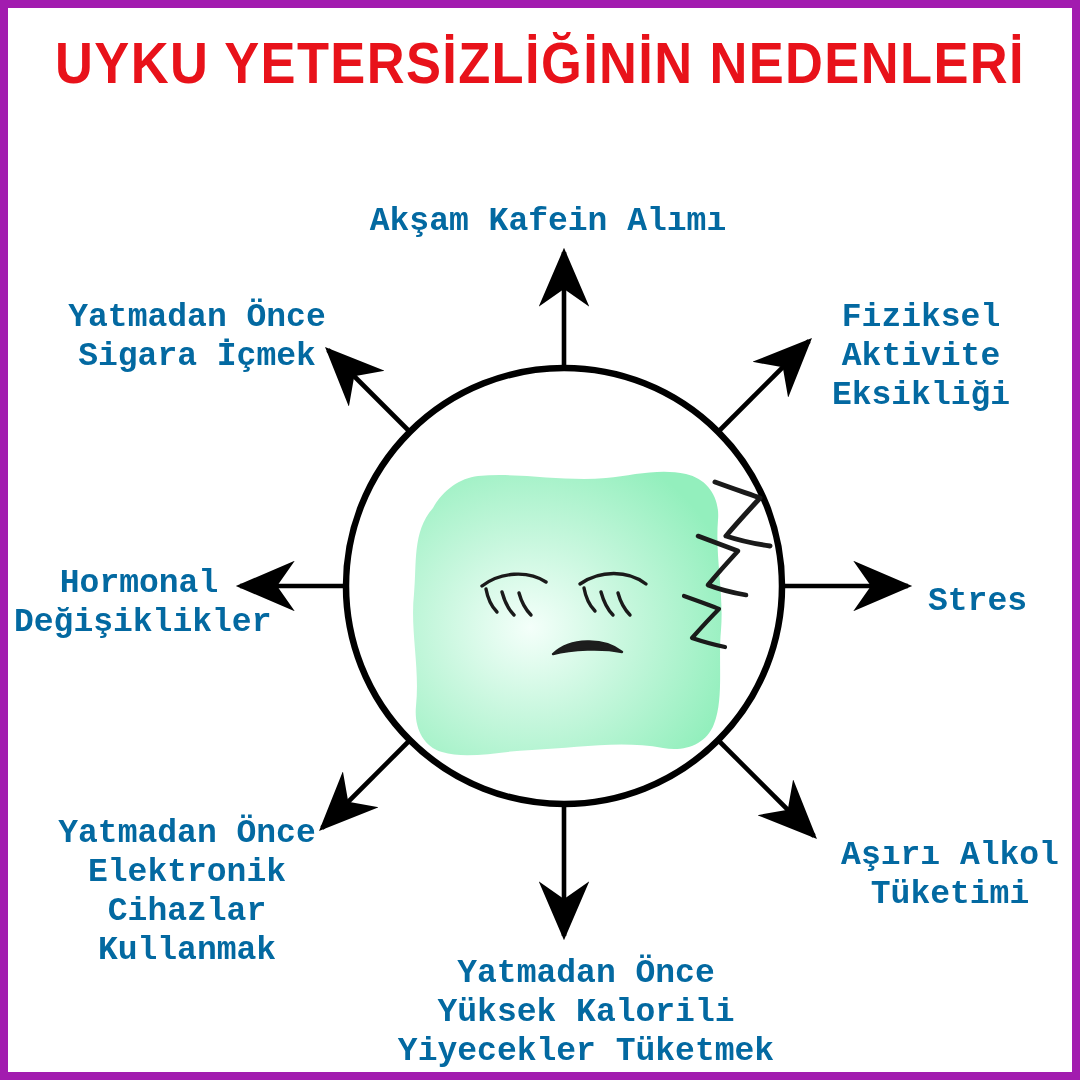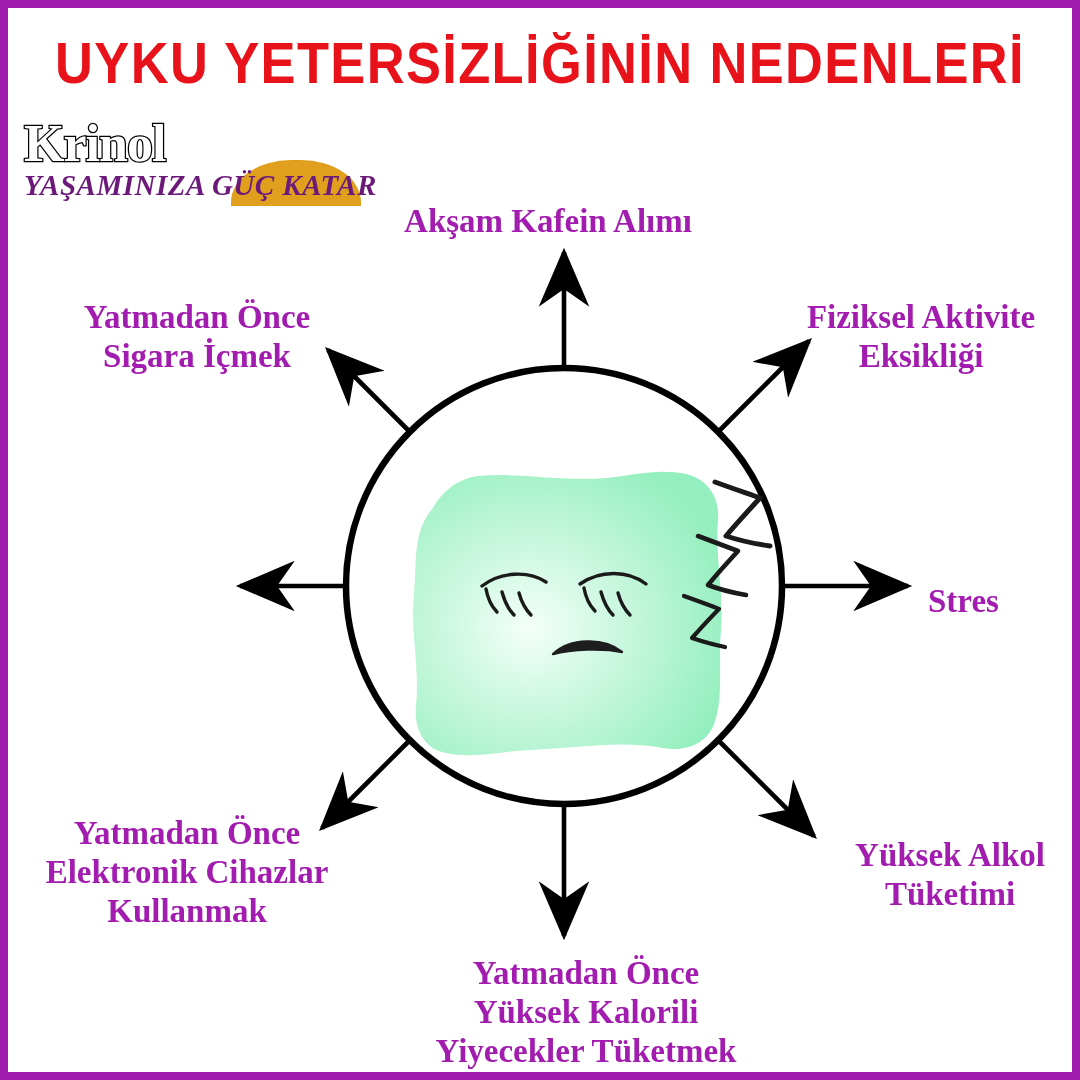--- a/index.html
+++ b/index.html
@@ -59,49 +59,44 @@
     line-height:34px;
     color:#6b1a7a;
     letter-spacing:0.5px;
     white-space:nowrap;
   }
   
   #diagram { position:absolute; left:0; top:0; width:1064px; height:1064px; }
   
   .lbl {
     position:absolute;
-    font-family:Liberation Serif, serif;
+    font-family:Liberation Mono, monospace;
     font-weight:bold;
     font-size:33px;
     line-height:39px;
-    color:#a21caf;
+    color:#0369a1;
     text-align:center;
     white-space:pre-line;
   }
   #lbl-caffeine   { left:330px; top:194px; width:420px; }
   #lbl-smoking    { left:24px;  top:290px; width:330px; }
   #lbl-activity   { left:748px; top:290px; width:330px; }
   #lbl-hormonal   { left:6px;   top:556px; width:250px; }
   #lbl-stress     { left:920px; top:574px; width:160px; text-align:left; }
   #lbl-devices    { left:4px;   top:806px; width:350px; }
   #lbl-food       { left:378px; top:946px; width:400px; }
   #lbl-alcohol    { left:812px; top:828px; width:260px; }
 </style>
 </head>
 <body>
 
 <div id="poster">
 
   <div id="title">UYKU YETERSİZLİĞİNİN NEDENLERİ</div>
 
-  <div id="logo">
-    <div id="logo-arc"></div>
-    <div id="logo-word">Krinol</div>
-    <div id="logo-slogan">YAŞAMINIZA GÜÇ KATAR</div>
-  </div>
 
   <svg id="diagram" viewBox="0 0 1064 1064">
     <defs>
       <radialGradient id="faceGrad" cx="38%" cy="55%" r="68%">
         <stop offset="0%" stop-color="#f4fffa"></stop>
         <stop offset="45%" stop-color="#c8f7de"></stop>
         <stop offset="100%" stop-color="#93efbd"></stop>
       </radialGradient>
       <marker id="arrowhead" viewBox="0 0 14 12" refX="13" refY="6" markerWidth="13" markerHeight="11" orient="auto-start-reverse">
         <path d="M0,0 L14,6 L0,12 L4.2,6 Z" fill="#000000"></path>
@@ -155,24 +150,26 @@
       <path stroke-width="5" d="M707,474 C726,481 744,487 752,490 C740,503 728,516 718,528 C733,533 748,536 762,538"></path>
       <path stroke-width="4.6" d="M690,528 C706,534 722,540 730,543 C719,555 709,566 700,577 C713,582 726,585 738,587"></path>
       <path stroke-width="4.2" d="M676,588 C690,593 704,598 711,601 C701,611 692,621 684,630 C696,634 707,637 717,639"></path>
     </g>
   </svg>
 
   <div class="lbl" id="lbl-caffeine">Akşam Kafein Alımı</div>
   <div class="lbl" id="lbl-activity">Fiziksel Aktivite
 Eksikliği</div>
   <div class="lbl" id="lbl-stress">Stres</div>
-  <div class="lbl" id="lbl-alcohol">Yüksek Alkol
+  <div class="lbl" id="lbl-alcohol">Aşırı Alkol
 Tüketimi</div>
   <div class="lbl" id="lbl-food">Yatmadan Önce
 Yüksek Kalorili
 Yiyecekler Tüketmek</div>
   <div class="lbl" id="lbl-devices">Yatmadan Önce
 Elektronik Cihazlar
 Kullanmak</div>
+  <div class="lbl" id="lbl-hormonal">Hormonal
+Değişiklikler</div>
   <div class="lbl" id="lbl-smoking">Yatmadan Önce
 Sigara İçmek</div>
 
 </div>
 
 </body></html>

